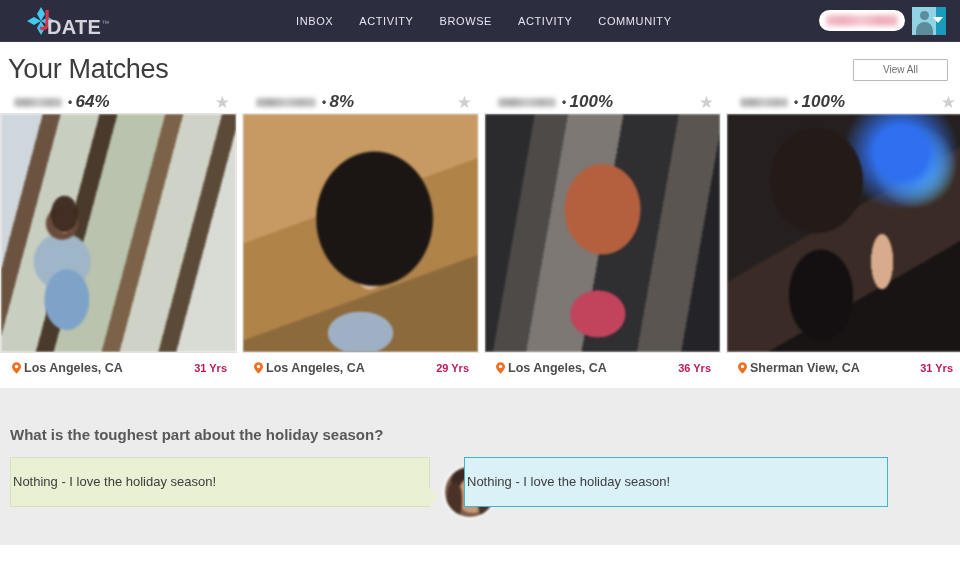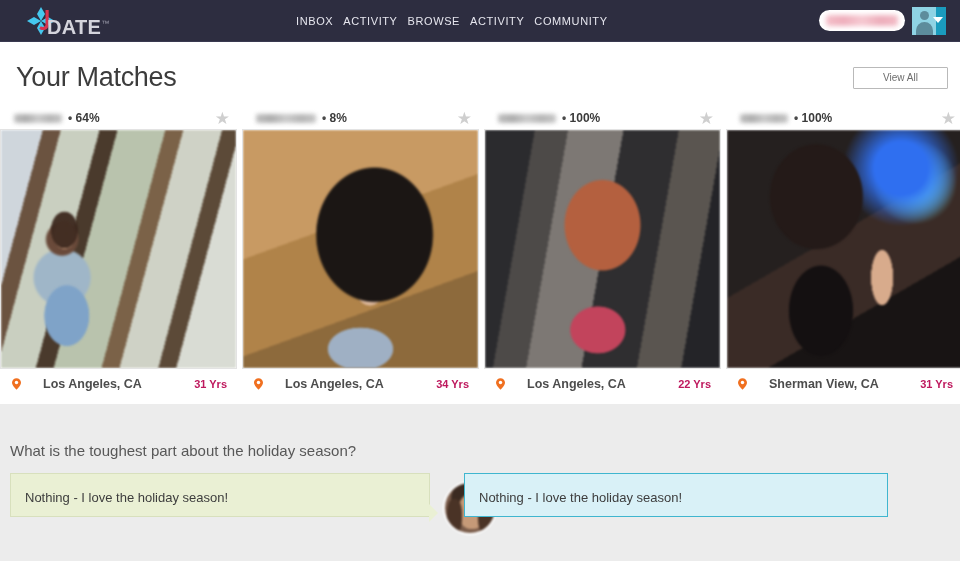--- a/index.html
+++ b/index.html
@@ -55,21 +55,21 @@
     font-weight: normal;
   }
 
   .mainnav {
     position: absolute;
     left: 296px;
     top: 0;
     height: 41px;
     display: flex;
     align-items: center;
-    gap: 10px;
+    gap: 26px;
   }
   .mainnav a {
     color: #e6e6ee;
     font-size: 11px;
     letter-spacing: 0.6px;
     text-decoration: none;
     font-weight: 500;
   }
 
   .header-right {
@@ -152,21 +152,21 @@
   .section-head {
     display: flex;
     align-items: center;
     justify-content: space-between;
     padding: 12px 12px 6px 8px;
   }
   .section-title {
     font-size: 27px;
     font-weight: normal;
     color: #3c3c3c;
-    margin: 8px;
+    margin: 0;
     letter-spacing: -0.3px;
   }
   .viewall-btn {
     width: 95px;
     height: 22px;
     border: 1px solid #b9b9b9;
     background: #fff;
     color: #6d6d6d;
     font-size: 10px;
     cursor: pointer;
@@ -204,21 +204,21 @@
     width: 48px;
     border-radius: 2px;
     background: linear-gradient(90deg,#b4b4b4,#9e9e9e,#c2c2c2,#a8a8a8,#bdbdbd);
     filter: blur(2px);
     margin-right: 6px;
     opacity: .85;
   }
   .uname-blur.w2 { width: 60px; }
   .uname-blur.w3 { width: 58px; }
   .uname-blur.w4 { width: 48px; }
-  .pct { font-size: 12px; color: #3b3b3b; font-weight: bold; }
+  .pct { font-size: 17px; color: #3b3b3b; font-weight: bold; font-style: italic; }
   .star {
     color: #cfcfcf;
     font-size: 17px;
     line-height: 1;
     cursor: pointer;
   }
   .photo {
     height: 240px;
     width: 237px;
     border: 1px solid #e3e3e3;
@@ -233,21 +233,21 @@
   .card-foot {
     height: 29px;
     display: flex;
     align-items: center;
     justify-content: space-between;
     padding: 0 10px 0 12px;
     font-size: 12.5px;
     font-weight: bold;
     color: #4d4d4d;
   }
-  .loc { display: flex; align-items: center; gap: 22px; }
+  .loc { display: flex; align-items: center; gap: 3px; }
   .pin {
     width: 9px; height: 12px; flex: none;
   }
   .age { color: #be185d; font-weight: bold; font-size: 11px; }
 
   
   .kibitz {
     background: #ececec;
     padding: 24px 0 0 0;
     height: 157px;
@@ -257,35 +257,35 @@
   .kibitz h2 {
     margin: 0 0 0 10px;
     font-size: 27px;
     font-weight: normal;
     color: #3c3c3c;
     letter-spacing: -0.3px;
   }
   .kibitz-q {
     margin: 14px 0 0 10px;
     font-size: 15px;
-    font-weight: normal;
+    font-weight: bold;
     color: #585858;
   }
   .bubbles {
     margin-top: 14px;
     display: flex;
     align-items: flex-start;
     position: relative;
     padding-left: 10px;
   }
   .bubble {
     position: relative;
     box-sizing: border-box;
-    height: 44px;
-    padding: 16px 0 0 14px;
+    height: 50px;
+    padding: 16px 0 0 2px;
     font-size: 13px;
     color: #3d3d3d;
   }
   .bubble-left {
     width: 420px;
     background: #eaf0d4;
     border: 1px solid #d8e0bd;
   }
   .bubble-left:after {
     content: "";
@@ -428,21 +428,21 @@
           radial-gradient(ellipse 20px 26px at 54% 66%, #ddb89c 0 70%, transparent 72%)"></span>
       </div>
       <div class="card-foot">
         <span class="loc">
           <svg class="pin" viewBox="0 0 10 13">
             <path d="M5 0C2.3 0 0 2.2 0 4.9C0 8.4 5 13 5 13s5-4.6 5-8.1C10 2.2 7.7 0 5 0z" fill="#f07020"></path>
             <circle cx="5" cy="4.8" r="1.9" fill="#ffffff"></circle>
           </svg>
           <span>Los Angeles, CA</span>
         </span>
-        <span class="age">34 Yrs</span>
+        <span class="age">29 Yrs</span>
       </div>
     </div>
 
     <div class="card">
       <div class="card-meta">
         <span class="card-user">
           <span class="uname-blur w3"></span>
           <span>•</span>&nbsp;<span class="pct">100%</span>
         </span>
         <span class="star">★</span>
@@ -457,21 +457,21 @@
           radial-gradient(ellipse 24px 9px at 50% 38%, #2a2a2a 0 65%, transparent 67%)"></span>
       </div>
       <div class="card-foot">
         <span class="loc">
           <svg class="pin" viewBox="0 0 10 13">
             <path d="M5 0C2.3 0 0 2.2 0 4.9C0 8.4 5 13 5 13s5-4.6 5-8.1C10 2.2 7.7 0 5 0z" fill="#f07020"></path>
             <circle cx="5" cy="4.8" r="1.9" fill="#ffffff"></circle>
           </svg>
           <span>Los Angeles, CA</span>
         </span>
-        <span class="age">22 Yrs</span>
+        <span class="age">36 Yrs</span>
       </div>
     </div>
 
     <div class="card">
       <div class="card-meta">
         <span class="card-user">
           <span class="uname-blur w4"></span>
           <span>•</span>&nbsp;<span class="pct">100%</span>
         </span>
         <span class="star">★</span>

